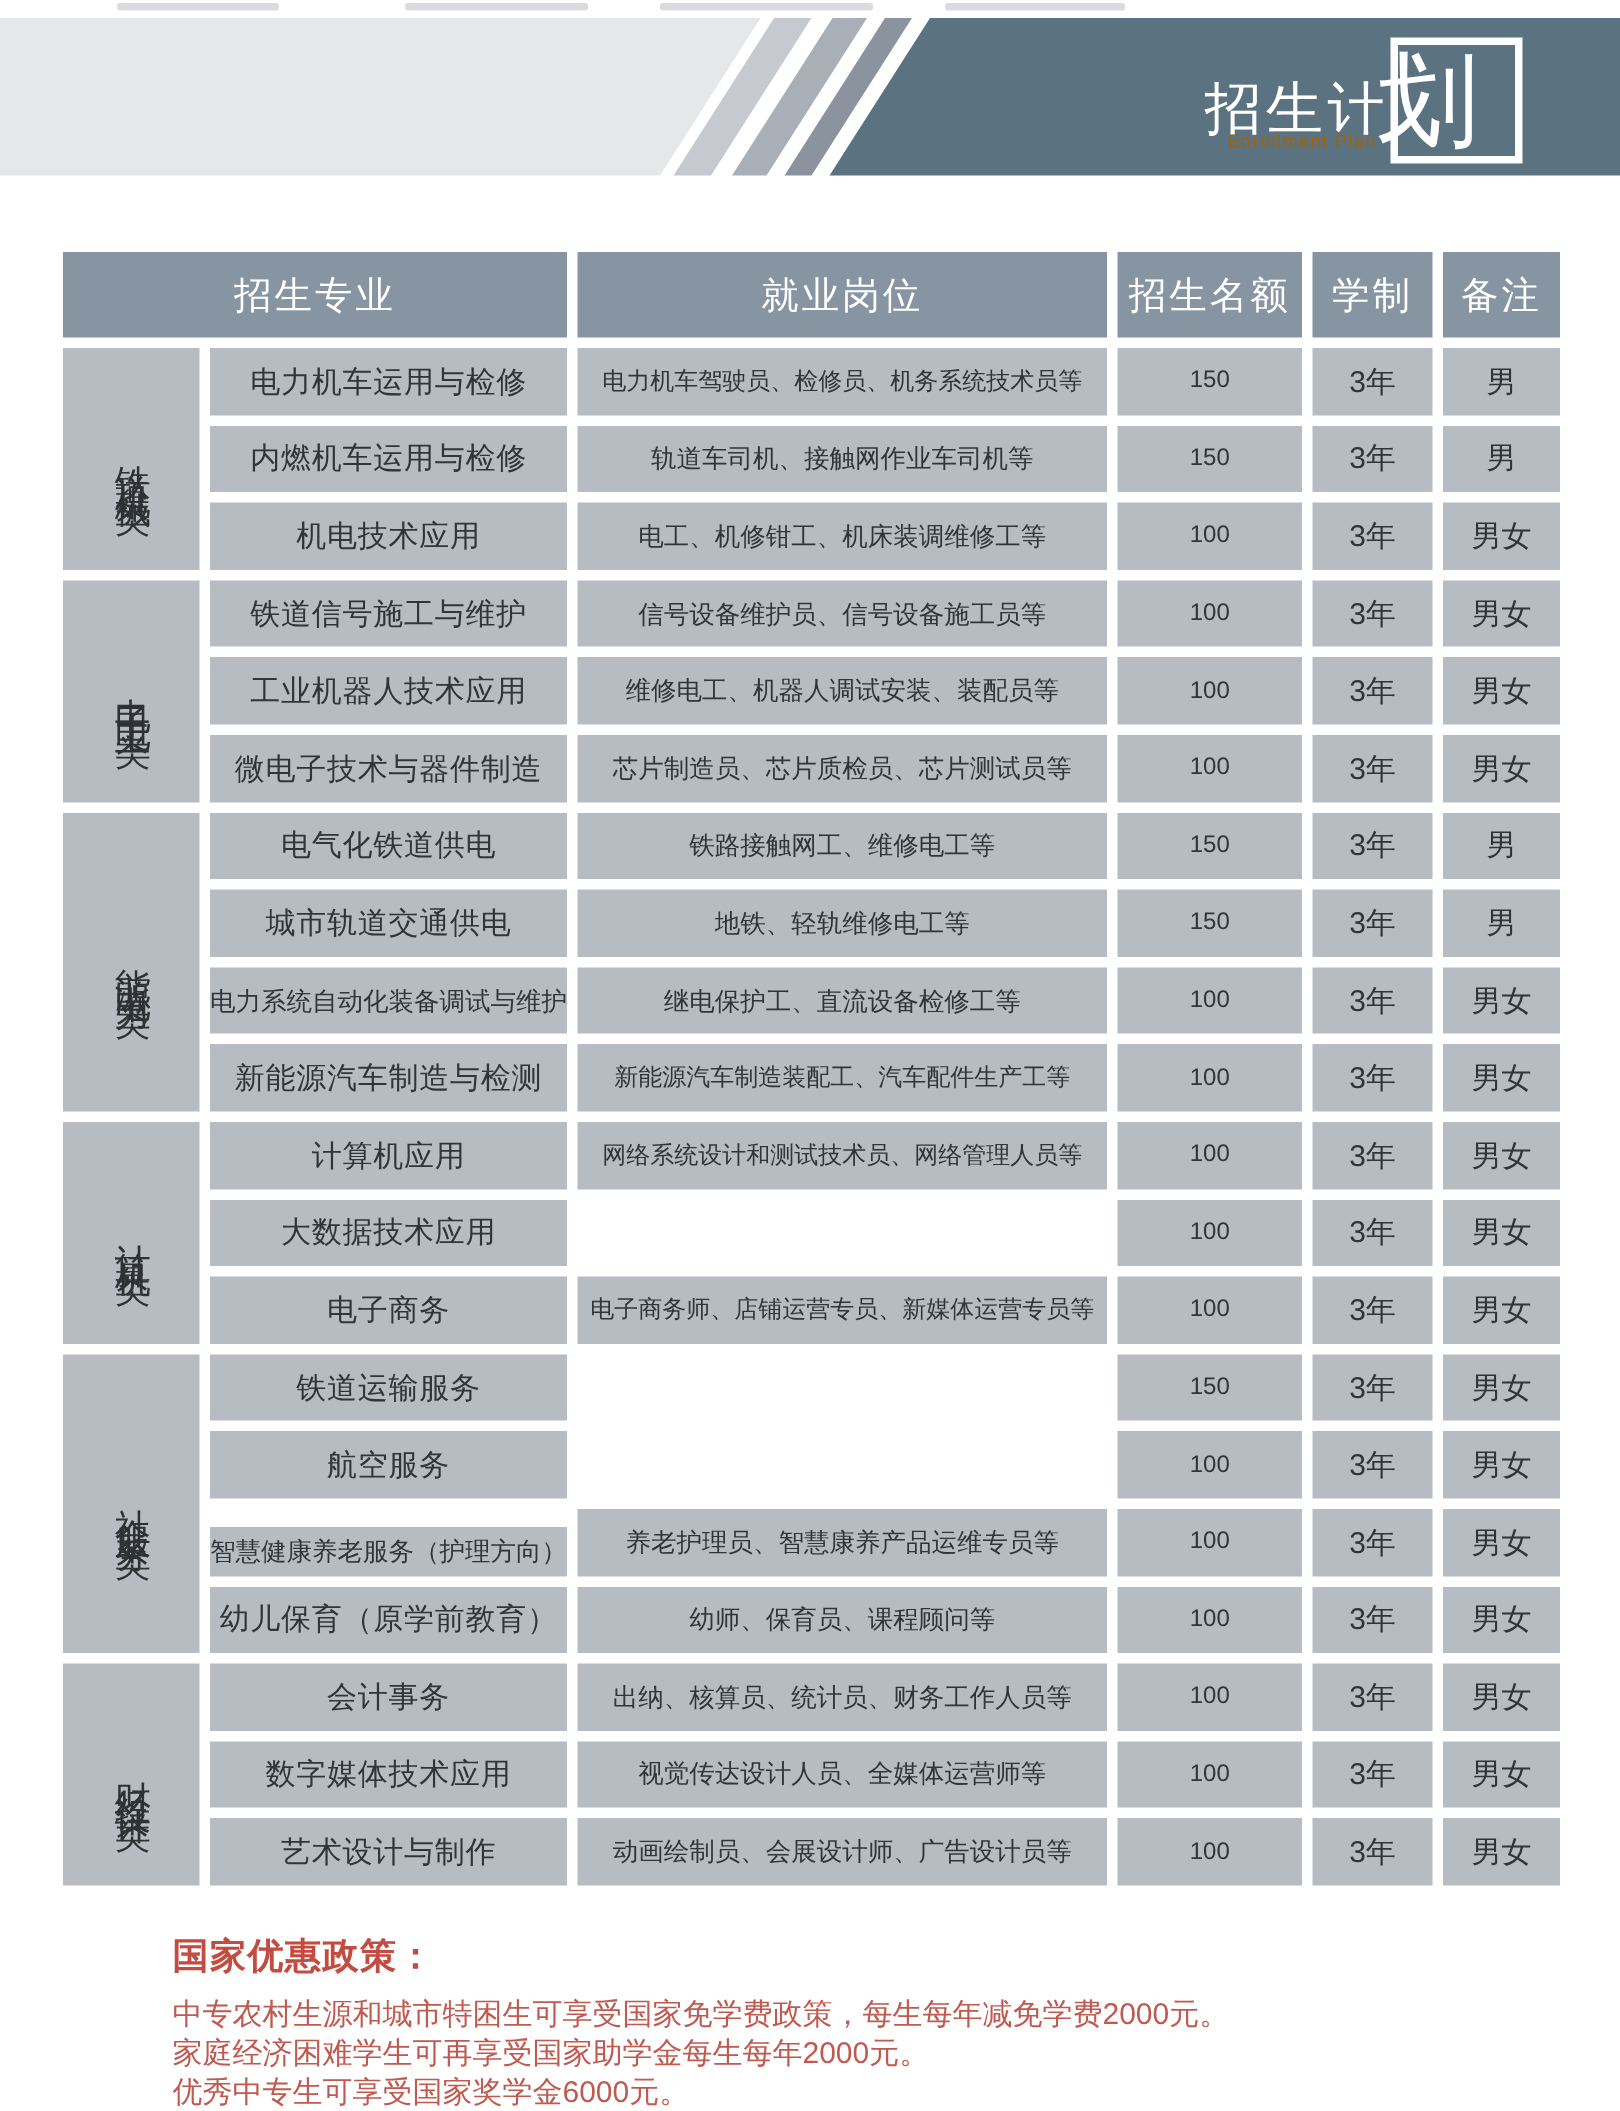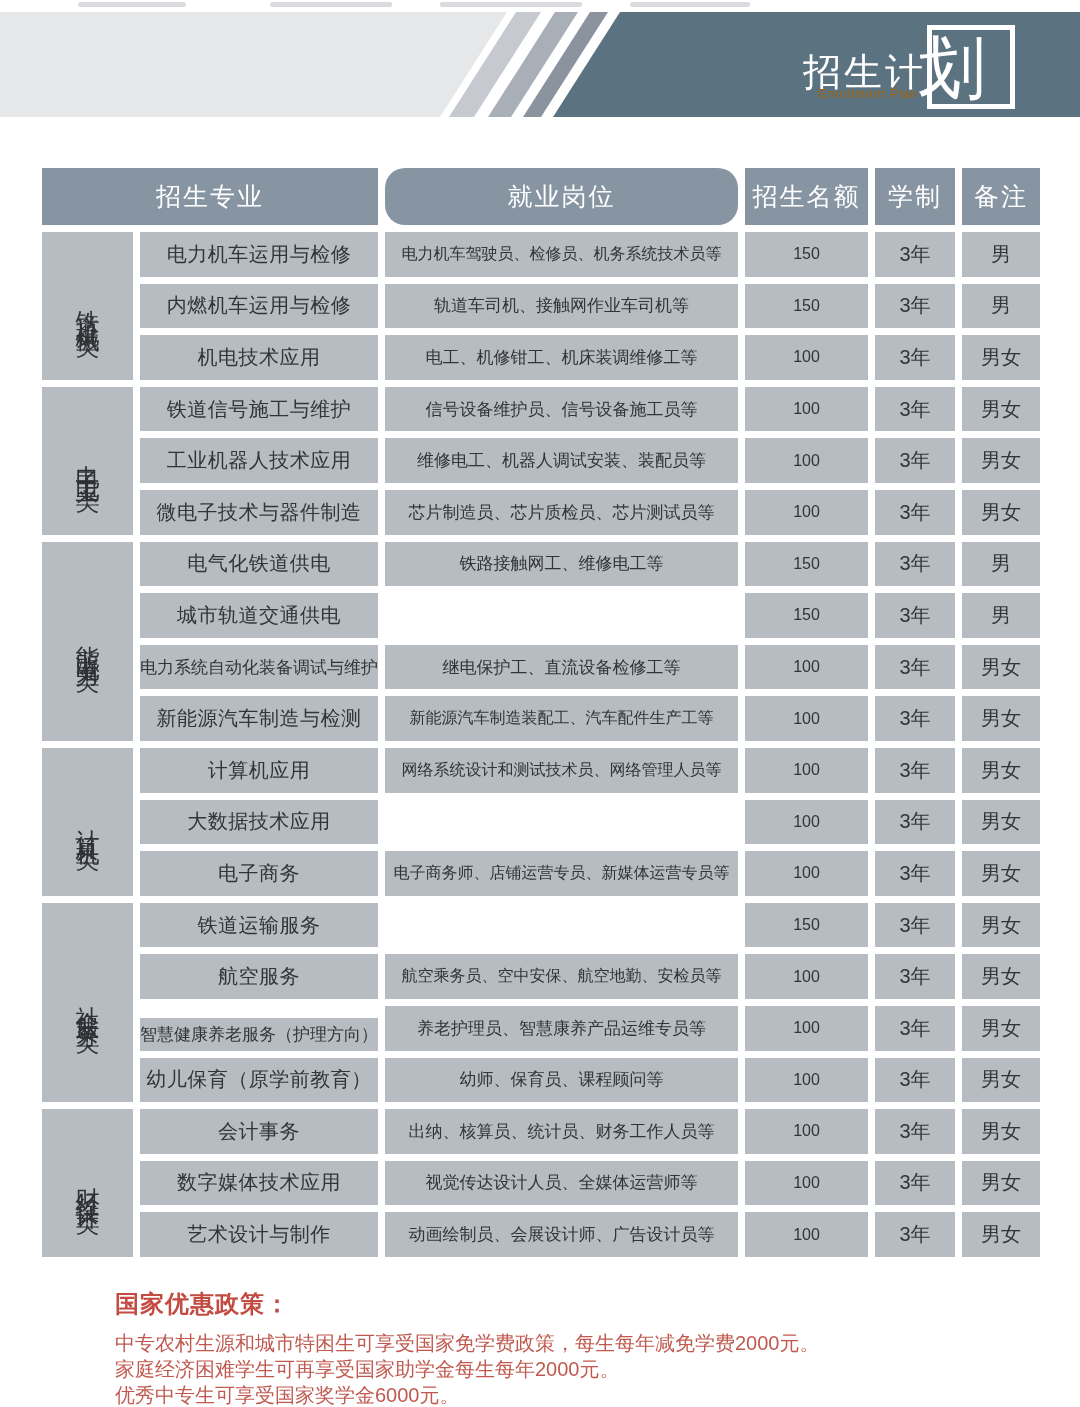--- a/index.html
+++ b/index.html
@@ -103,21 +103,21 @@
   </svg>
 
   <div class="title-zh">招生计</div>
   <div class="title-box">
     <span class="title-boxed-char">划</span>
   </div>
   <div class="title-en">Enrollment Plan</div>
 
   <div class="enroll-grid" id="enroll-grid">
       <div class="cell th" style="grid-area: 1 / 1 / auto / span 2;">招生专业</div>
-      <div class="cell th" style="grid-area: 1 / 3; border-radius: 20px;">就业岗位</div>
+      <div class="cell th" style="grid-area: 1 / 3;">就业岗位</div>
       <div class="cell th" style="grid-area: 1 / 4;">招生名额</div>
       <div class="cell th" style="grid-area: 1 / 5;">学制</div>
       <div class="cell th" style="grid-area: 1 / 6;">备注</div>
       <div class="cell cell-cat" style="grid-area: 2 / 1 / span 3;">铁道机械类</div>
       <div class="cell cell-major" style="grid-area: 2 / 2;">电力机车运用与检修</div>
       <div class="cell cell-jobs" style="grid-area: 2 / 3; font-size: 16px;">电力机车驾驶员、检修员、机务系统技术员等</div>
       <div class="cell cell-quota" style="grid-area: 2 / 4;">150</div>
       <div class="cell cell-duration" style="grid-area: 2 / 5;">3年</div>
       <div class="cell cell-note" style="grid-area: 2 / 6;">男</div>
       <div class="cell cell-major" style="grid-area: 3 / 2;">内燃机车运用与检修</div>
@@ -146,20 +146,21 @@
       <div class="cell cell-quota" style="grid-area: 7 / 4;">100</div>
       <div class="cell cell-duration" style="grid-area: 7 / 5;">3年</div>
       <div class="cell cell-note" style="grid-area: 7 / 6;">男女</div>
       <div class="cell cell-cat" style="grid-area: 8 / 1 / span 4;">能源电力类</div>
       <div class="cell cell-jobs" style="grid-area: 8 / 3;">铁路接触网工、维修电工等</div>
       <div class="cell cell-major" style="grid-area: 8 / 2;">电气化铁道供电</div>
       <div class="cell cell-quota" style="grid-area: 8 / 4;">150</div>
       <div class="cell cell-duration" style="grid-area: 8 / 5;">3年</div>
       <div class="cell cell-note" style="grid-area: 8 / 6;">男</div>
       <div class="cell cell-major" style="grid-area: 9 / 2;">城市轨道交通供电</div>
+      <div class="cell cell-jobs" style="grid-area: 9 / 3;">地铁、轻轨维修电工等</div>
       <div class="cell cell-quota" style="grid-area: 9 / 4;">150</div>
       <div class="cell cell-duration" style="grid-area: 9 / 5;">3年</div>
       <div class="cell cell-note" style="grid-area: 9 / 6;">男</div>
       <div class="cell cell-major" style="grid-area: 10 / 2; font-size: 17px; letter-spacing: 0px;">电力系统自动化装备调试与维护</div>
       <div class="cell cell-jobs" style="grid-area: 10 / 3;">继电保护工、直流设备检修工等</div>
       <div class="cell cell-quota" style="grid-area: 10 / 4;">100</div>
       <div class="cell cell-duration" style="grid-area: 10 / 5;">3年</div>
       <div class="cell cell-note" style="grid-area: 10 / 6;">男女</div>
       <div class="cell cell-major" style="grid-area: 11 / 2;">新能源汽车制造与检测</div>
       <div class="cell cell-jobs" style="grid-area: 11 / 3; font-size: 16px;">新能源汽车制造装配工、汽车配件生产工等</div>
@@ -180,21 +181,20 @@
       <div class="cell cell-jobs" style="grid-area: 14 / 3; font-size: 16px; text-align: right;">电子商务师、店铺运营专员、新媒体运营专员等</div>
       <div class="cell cell-quota" style="grid-area: 14 / 4;">100</div>
       <div class="cell cell-duration" style="grid-area: 14 / 5;">3年</div>
       <div class="cell cell-note" style="grid-area: 14 / 6;">男女</div>
       <div class="cell cell-cat" style="grid-area: 15 / 1 / span 4;">社会服务类</div>
       <div class="cell cell-major" style="grid-area: 15 / 2;">铁道运输服务</div>
       <div class="cell cell-quota" style="grid-area: 15 / 4;">150</div>
       <div class="cell cell-duration" style="grid-area: 15 / 5;">3年</div>
       <div class="cell cell-note" style="grid-area: 15 / 6;">男女</div>
       <div class="cell cell-major" style="grid-area: 16 / 2;">航空服务</div>
-      <div class="cell cell-jobs" style="grid-area: 16 / 3; font-size: 16px;">航空乘务员、空中安保、航空地勤、安检员等</div>
       <div class="cell cell-quota" style="grid-area: 16 / 4;">100</div>
       <div class="cell cell-duration" style="grid-area: 16 / 5;">3年</div>
       <div class="cell cell-note" style="grid-area: 16 / 6;">男女</div>
       <div class="cell cell-major" style="grid-area: 17 / 2; font-size: 17px; letter-spacing: 0px; margin-top: 12px;">智慧健康养老服务（护理方向）</div>
       <div class="cell cell-jobs" style="grid-area: 17 / 3;">养老护理员、智慧康养产品运维专员等</div>
       <div class="cell cell-quota" style="grid-area: 17 / 4;">100</div>
       <div class="cell cell-duration" style="grid-area: 17 / 5;">3年</div>
       <div class="cell cell-note" style="grid-area: 17 / 6;">男女</div>
       <div class="cell cell-major" style="grid-area: 18 / 2;">幼儿保育（原学前教育）</div>
       <div class="cell cell-jobs" style="grid-area: 18 / 3;">幼师、保育员、课程顾问等</div>

